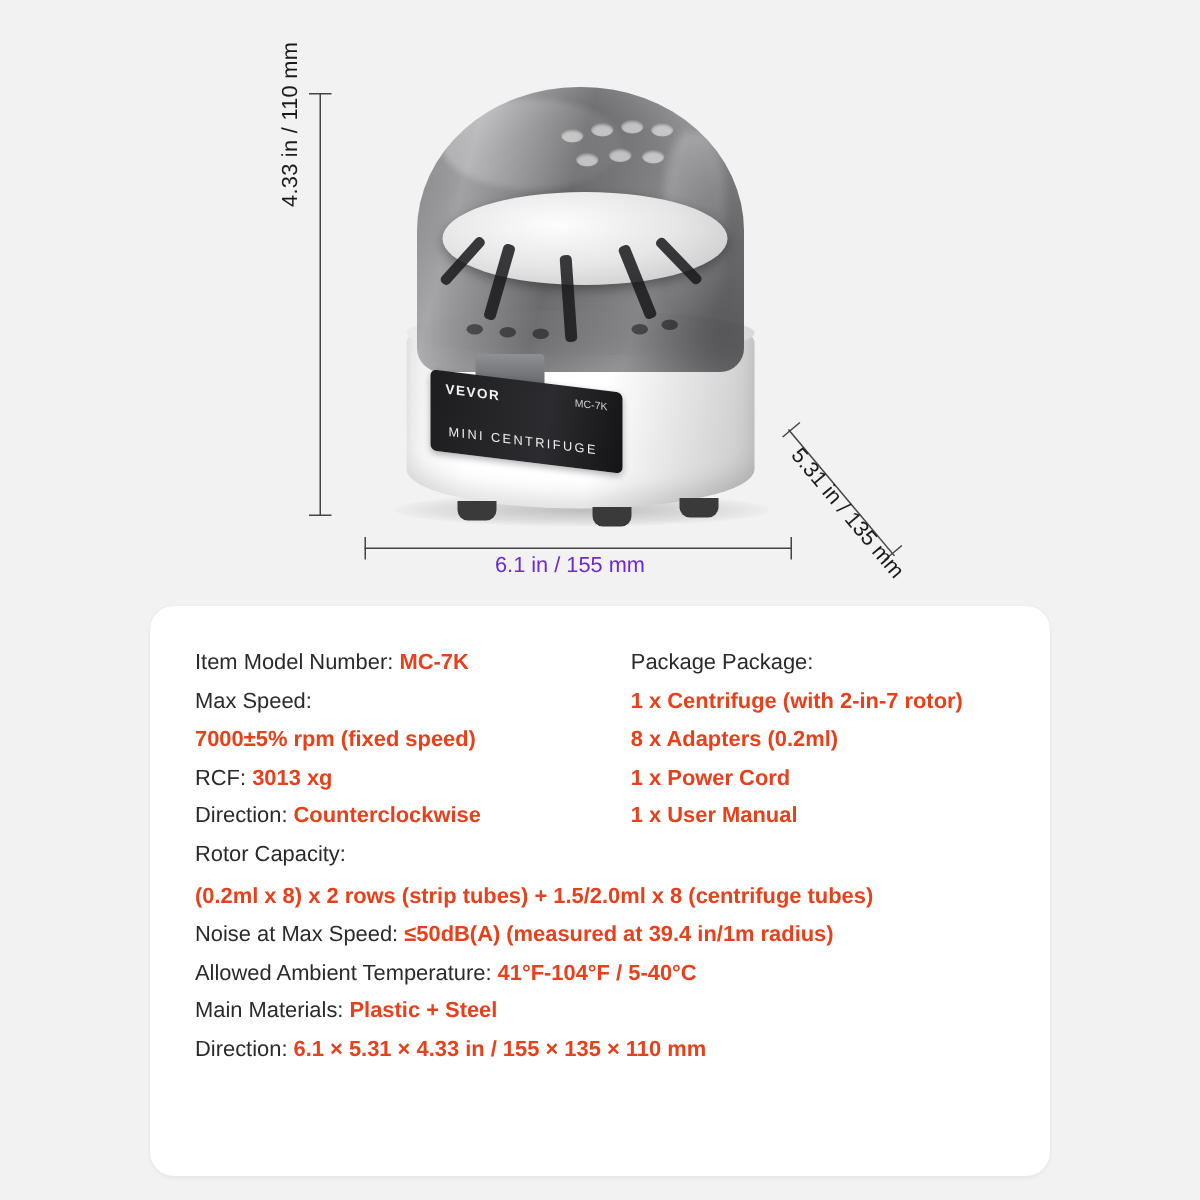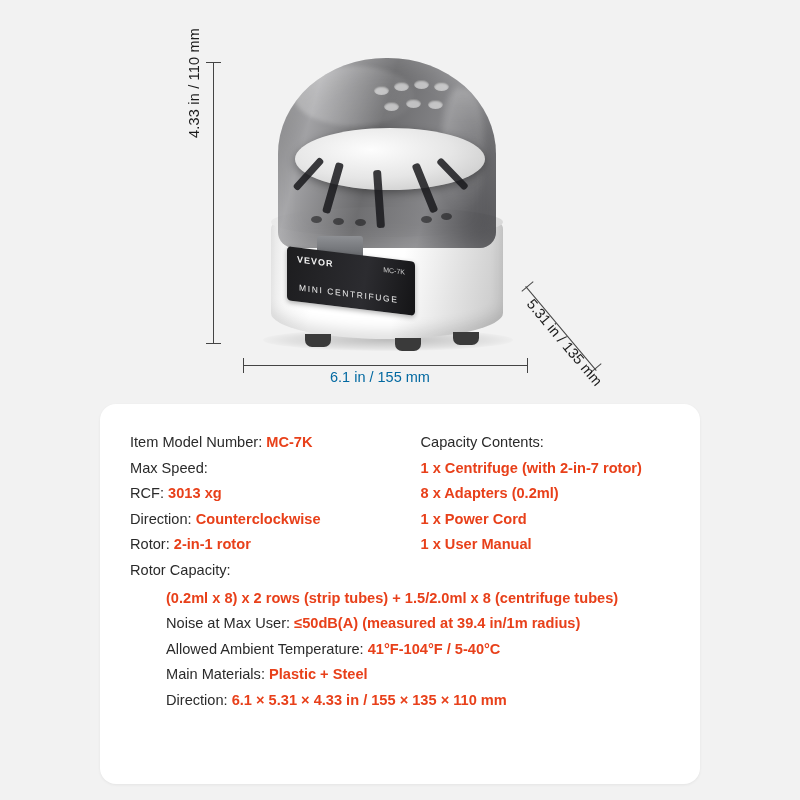--- a/index.html
+++ b/index.html
@@ -86,21 +86,21 @@
     height: 15px;
     background: #444;
   }
   .dim-horizontal .cap-l { left: 0; }
   .dim-horizontal .cap-r { right: 0; }
   .dim-horizontal-label {
     position: absolute;
     left: 330px;
     top: 369px;
     font-size: 14.5px;
-    color: #0369a1;
+    color: #6d28d9;
     white-space: nowrap;
   }
 
   
   .dim-diagonal {
     position: absolute;
     left: 520px;
     top: 280px;
     width: 90px;
     height: 90px;
@@ -356,21 +356,20 @@
     color: #e8401a;
     font-weight: bold;
   }
   .lbl { color: #2a2a2a; }
 
   .full-rows {
     margin-top: 2px;
   }
   .full-rows .line-row {
     white-space: nowrap;
-    margin-left: 36px;
   }
 </style>
 </head>
 <body>
 
 <div class="product-area">
 
   <div class="device">
     <div class="shadow"></div>
 
@@ -442,36 +441,36 @@
     <div class="spec-cols">
 
       <div class="col-left">
         <div class="line-row">
           <span class="lbl">Item Model Number: </span><span class="val">MC-7K</span>
         </div>
         <div class="line-row">
           <span class="lbl">Max Speed:</span>
         </div>
         <div class="line-row">
+          <span class="val">7000±5% rpm (fixed speed)</span>
+        </div>
+        <div class="line-row">
           <span class="lbl">RCF: </span><span class="val">3013 xg</span>
         </div>
         <div class="line-row">
           <span class="lbl">Direction: </span><span class="val">Counterclockwise</span>
         </div>
         <div class="line-row">
-          <span class="lbl">Rotor: </span><span class="val">2-in-1 rotor</span>
-        </div>
-        <div class="line-row">
           <span class="lbl">Rotor Capacity:</span>
         </div>
       </div>
 
       <div class="col-right">
         <div class="line-row">
-          <span class="lbl">Capacity Contents:</span>
+          <span class="lbl">Package Package:</span>
         </div>
         <div class="line-row">
           <span class="val">1 x Centrifuge (with 2-in-7 rotor)</span>
         </div>
         <div class="line-row">
           <span class="val">8 x Adapters (0.2ml)</span>
         </div>
         <div class="line-row">
           <span class="val">1 x Power Cord</span>
         </div>
@@ -479,21 +478,21 @@
           <span class="val">1 x User Manual</span>
         </div>
       </div>
     </div>
 
     <div class="full-rows">
       <div class="line-row">
         <span class="val">(0.2ml x 8) x 2 rows (strip tubes) + 1.5/2.0ml x 8 (centrifuge tubes)</span>
       </div>
       <div class="line-row">
-        <span class="lbl">Noise at Max User: </span><span class="val">≤50dB(A) (measured at 39.4 in/1m radius)</span>
+        <span class="lbl">Noise at Max Speed: </span><span class="val">≤50dB(A) (measured at 39.4 in/1m radius)</span>
       </div>
       <div class="line-row">
         <span class="lbl">Allowed Ambient Temperature: </span><span class="val">41°F-104°F / 5-40°C</span>
       </div>
       <div class="line-row">
         <span class="lbl">Main Materials: </span><span class="val">Plastic + Steel</span>
       </div>
       <div class="line-row">
         <span class="lbl">Direction: </span><span class="val">6.1 × 5.31 × 4.33 in / 155 × 135 × 110 mm</span>
       </div>

